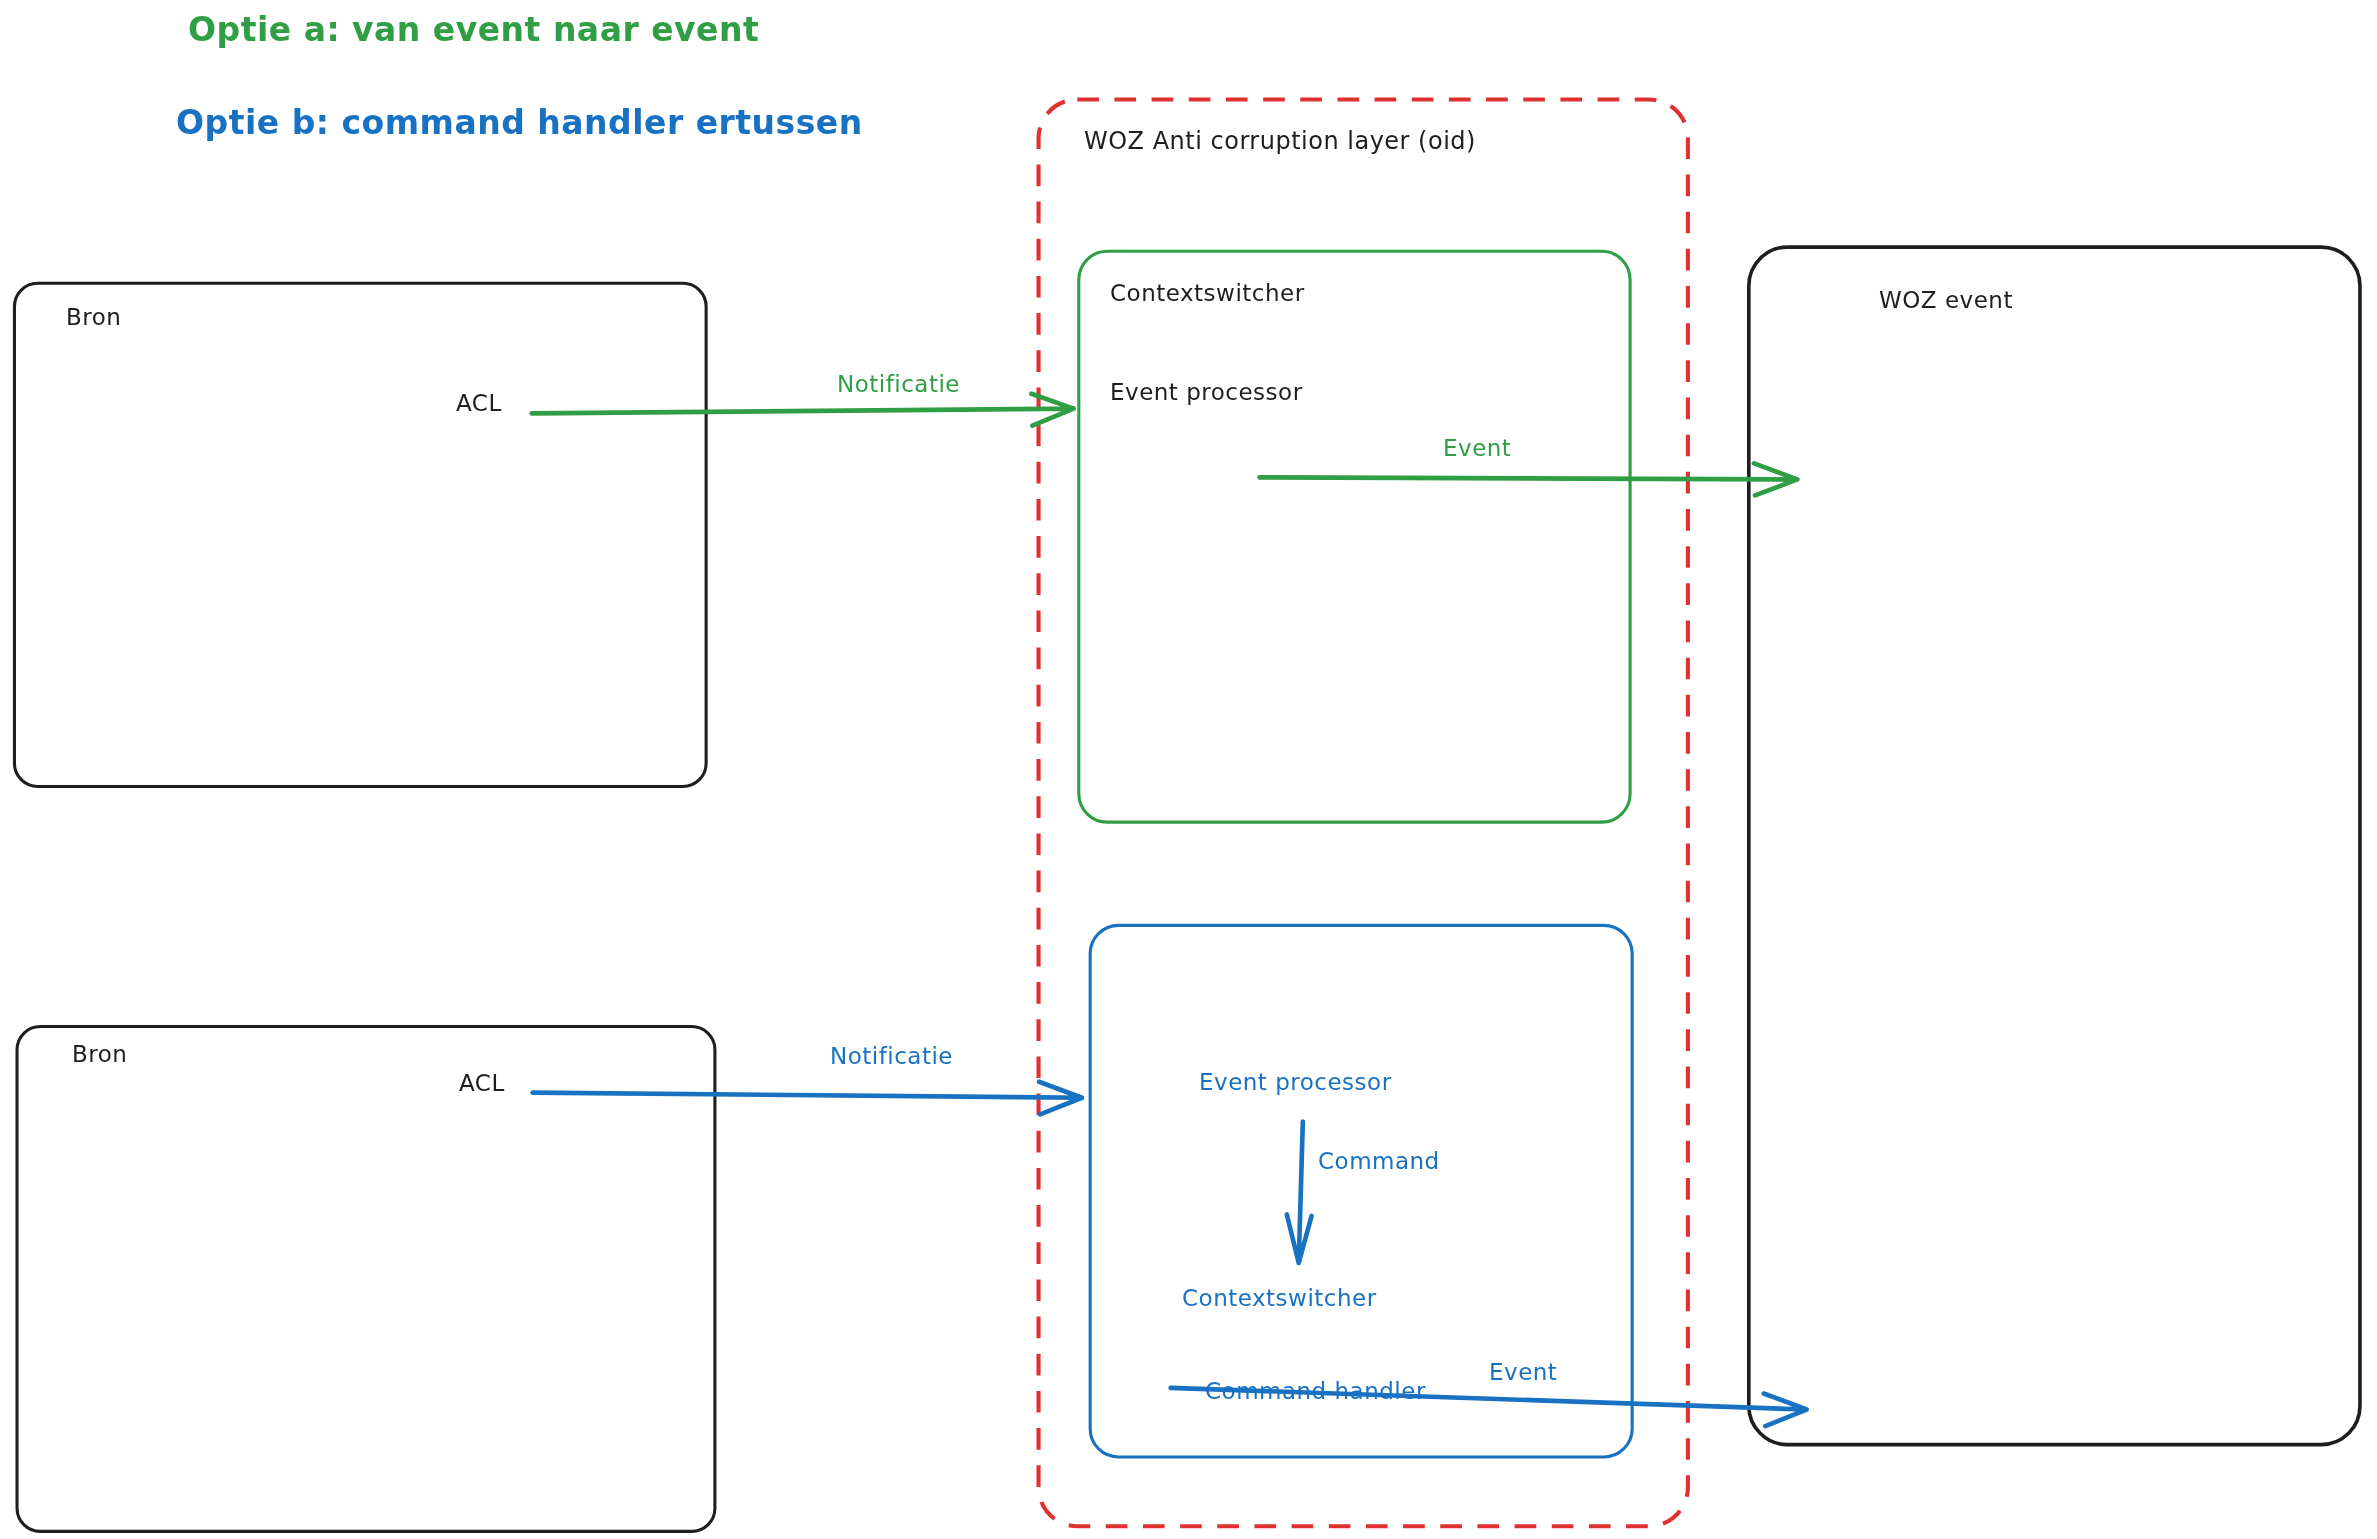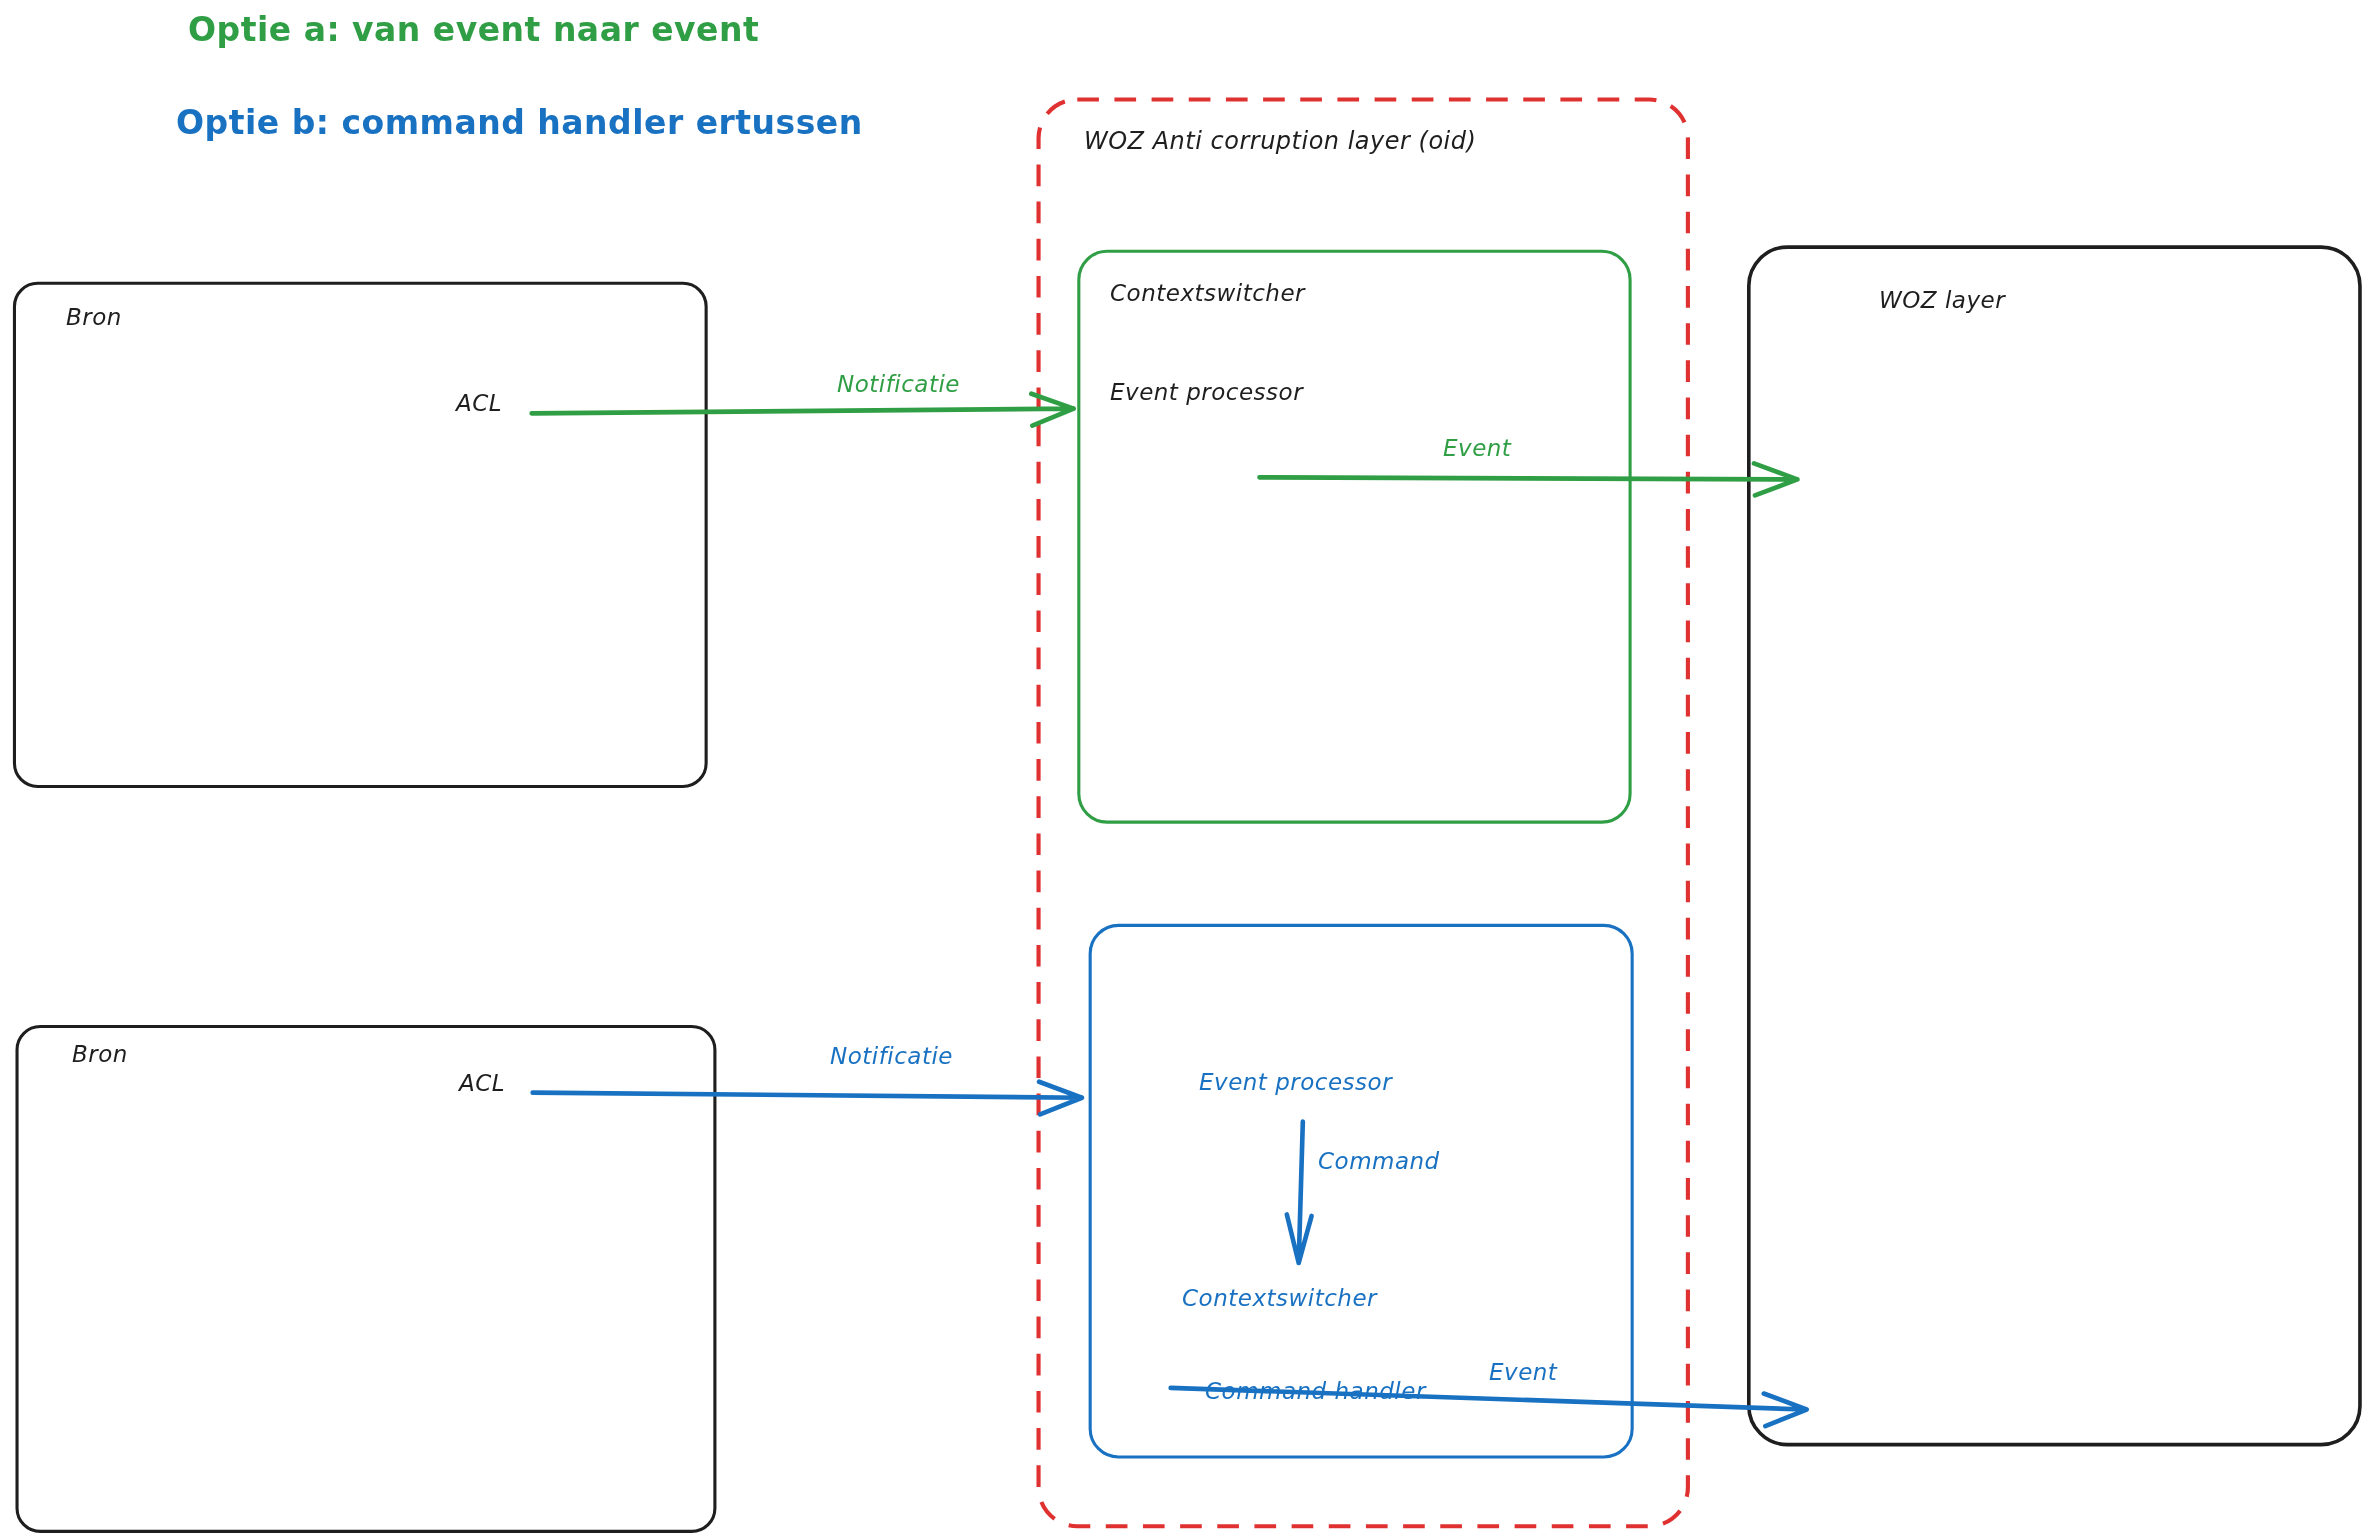--- a/index.html
+++ b/index.html
@@ -12,21 +12,20 @@
     overflow:hidden;
   }
   #shapes{position:absolute;left:0;top:0;width:2377px;height:1540px;}
   .lbl{
     position:absolute;
     white-space:nowrap;
     font-size:23px;
     line-height:1.2;
     color:var(--black,#1e1e1e);
     letter-spacing:0.5px;
-    font-style:italic;
   }
   .title{
     position:absolute;
     white-space:nowrap;
     font-size:33px;
     font-weight:bold;
     letter-spacing:0.5px;
   }
   .green-text{color:var(--green,#2f9e44);}
   .blue-text{color:var(--blue,#1971c2);}
@@ -79,21 +78,21 @@
 
   <div class="lbl black-text" style="left:66px;top:304px;">Bron</div>
   <div class="lbl black-text" style="left:456px;top:390px;">ACL</div>
 
   <div class="lbl green-text" style="left:837px;top:371px;">Notificatie</div>
   <div class="lbl green-text" style="left:1443px;top:435px;">Event</div>
 
   <div class="lbl black-text" style="left:1110px;top:280px;">Contextswitcher</div>
   <div class="lbl black-text" style="left:1110px;top:379px;">Event processor</div>
 
-  <div class="lbl black-text" style="left:1879px;top:287px;">WOZ layer</div>
+  <div class="lbl black-text" style="left:1879px;top:287px;">WOZ event</div>
 
   <div class="lbl black-text" style="left:72px;top:1041px;">Bron</div>
   <div class="lbl black-text" style="left:459px;top:1070px;">ACL</div>
 
   <div class="lbl blue-text" style="left:830px;top:1043px;">Notificatie</div>
   <div class="lbl blue-text" style="left:1318px;top:1148px;">Command</div>
   <div class="lbl blue-text" style="left:1489px;top:1359px;">Event</div>
 
   <div class="lbl blue-text" style="left:1199px;top:1069px;">Event processor</div>
   <div class="lbl blue-text" style="left:1182px;top:1285px;">Contextswitcher</div>

